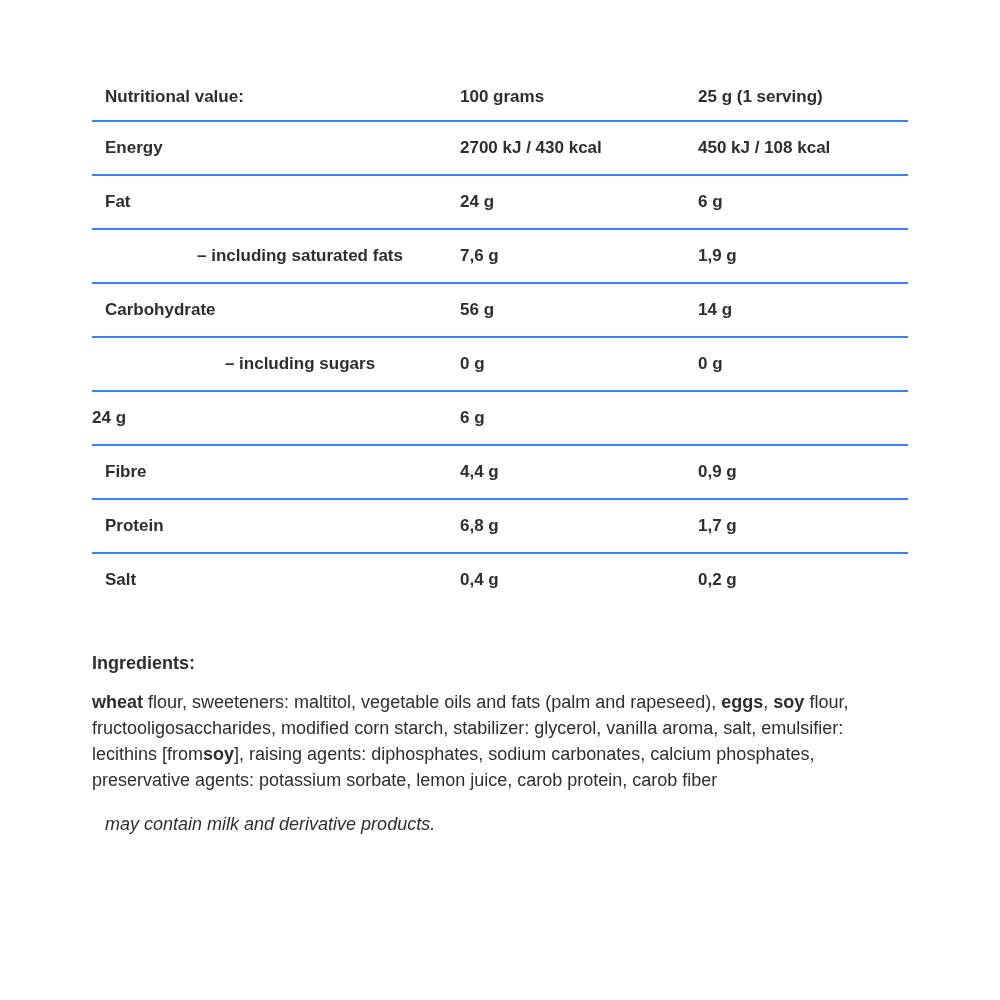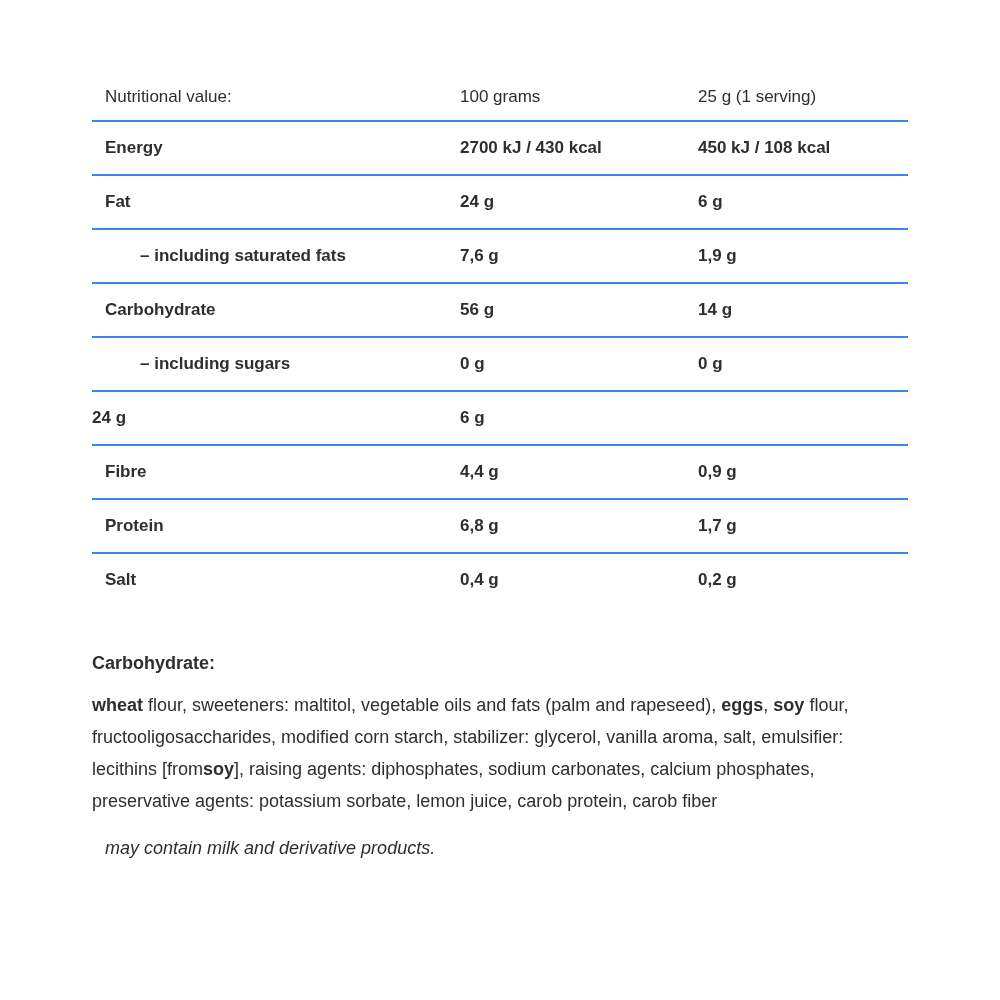--- a/index.html
+++ b/index.html
@@ -21,35 +21,35 @@
     top: 74px;
     width: 816px;
   }
   
   .ntable { width: 816px; font-size: 17px; }
   .nrow {
     display: grid;
     grid-template-columns: 368px 238px 210px;
     align-items: center;
   }
-  .nrow.header { height: 46px; font-weight: 400; }
+  .nrow.header { height: 46px; font-weight: 700; }
   .nrow.data  { height: 52px; border-top: 2px solid #3b82f6; font-weight: 700; }
   .ncell.label  { padding-left: 13px; }
-  .ncell.indent { padding-left: 48px; }
+  .ncell.indent { padding-left: 48px; text-align: center; }
   
   .section-heading {
     font-size: 18px;
     font-weight: 700;
     margin: 0;
   }
   .ingredients-heading { margin-top: 47px; }
   .ingredients-text {
     margin-top: 15px;
     font-size: 18px;
-    line-height: 32px;
+    line-height: 26px;
     width: 816px;
   }
   .ingredients-text b { font-weight: 700; }
   .allergens-heading { margin-top: 32px; }
   .allergens-note {
     margin-top: 18px;
     font-size: 18px;
     font-style: italic;
     line-height: 26px;
     margin-left: 13px;
@@ -115,20 +115,20 @@
   </div>
 
   <div class="nrow data">
     <div class="ncell label">Salt</div>
     <div class="ncell">0,4 g</div>
     <div class="ncell">0,2 g</div>
   </div>
 </div>
   </div>
 
-  <h2 class="section-heading ingredients-heading">Carbohydrate:</h2>
+  <h2 class="section-heading ingredients-heading">Ingredients:</h2>
 
   <p class="ingredients-text" id="ingredients-text"><b>wheat</b><span> flour, sweeteners: maltitol, vegetable oils and fats (palm and rapeseed), </span><b>eggs</b><span>, </span><b>soy</b><span> flour, fructooligosaccharides, modified corn starch, stabilizer: glycerol, vanilla aroma, salt, emulsifier: lecithins [from</span><b>soy</b><span>], raising agents: diphosphates, sodium carbonates, calcium phosphates, preservative agents: potassium sorbate, lemon juice, carob protein, carob fiber</span></p>
 
 
   <p class="allergens-note">may contain milk and derivative products.</p>
 
 </div>
 
 </body></html>

